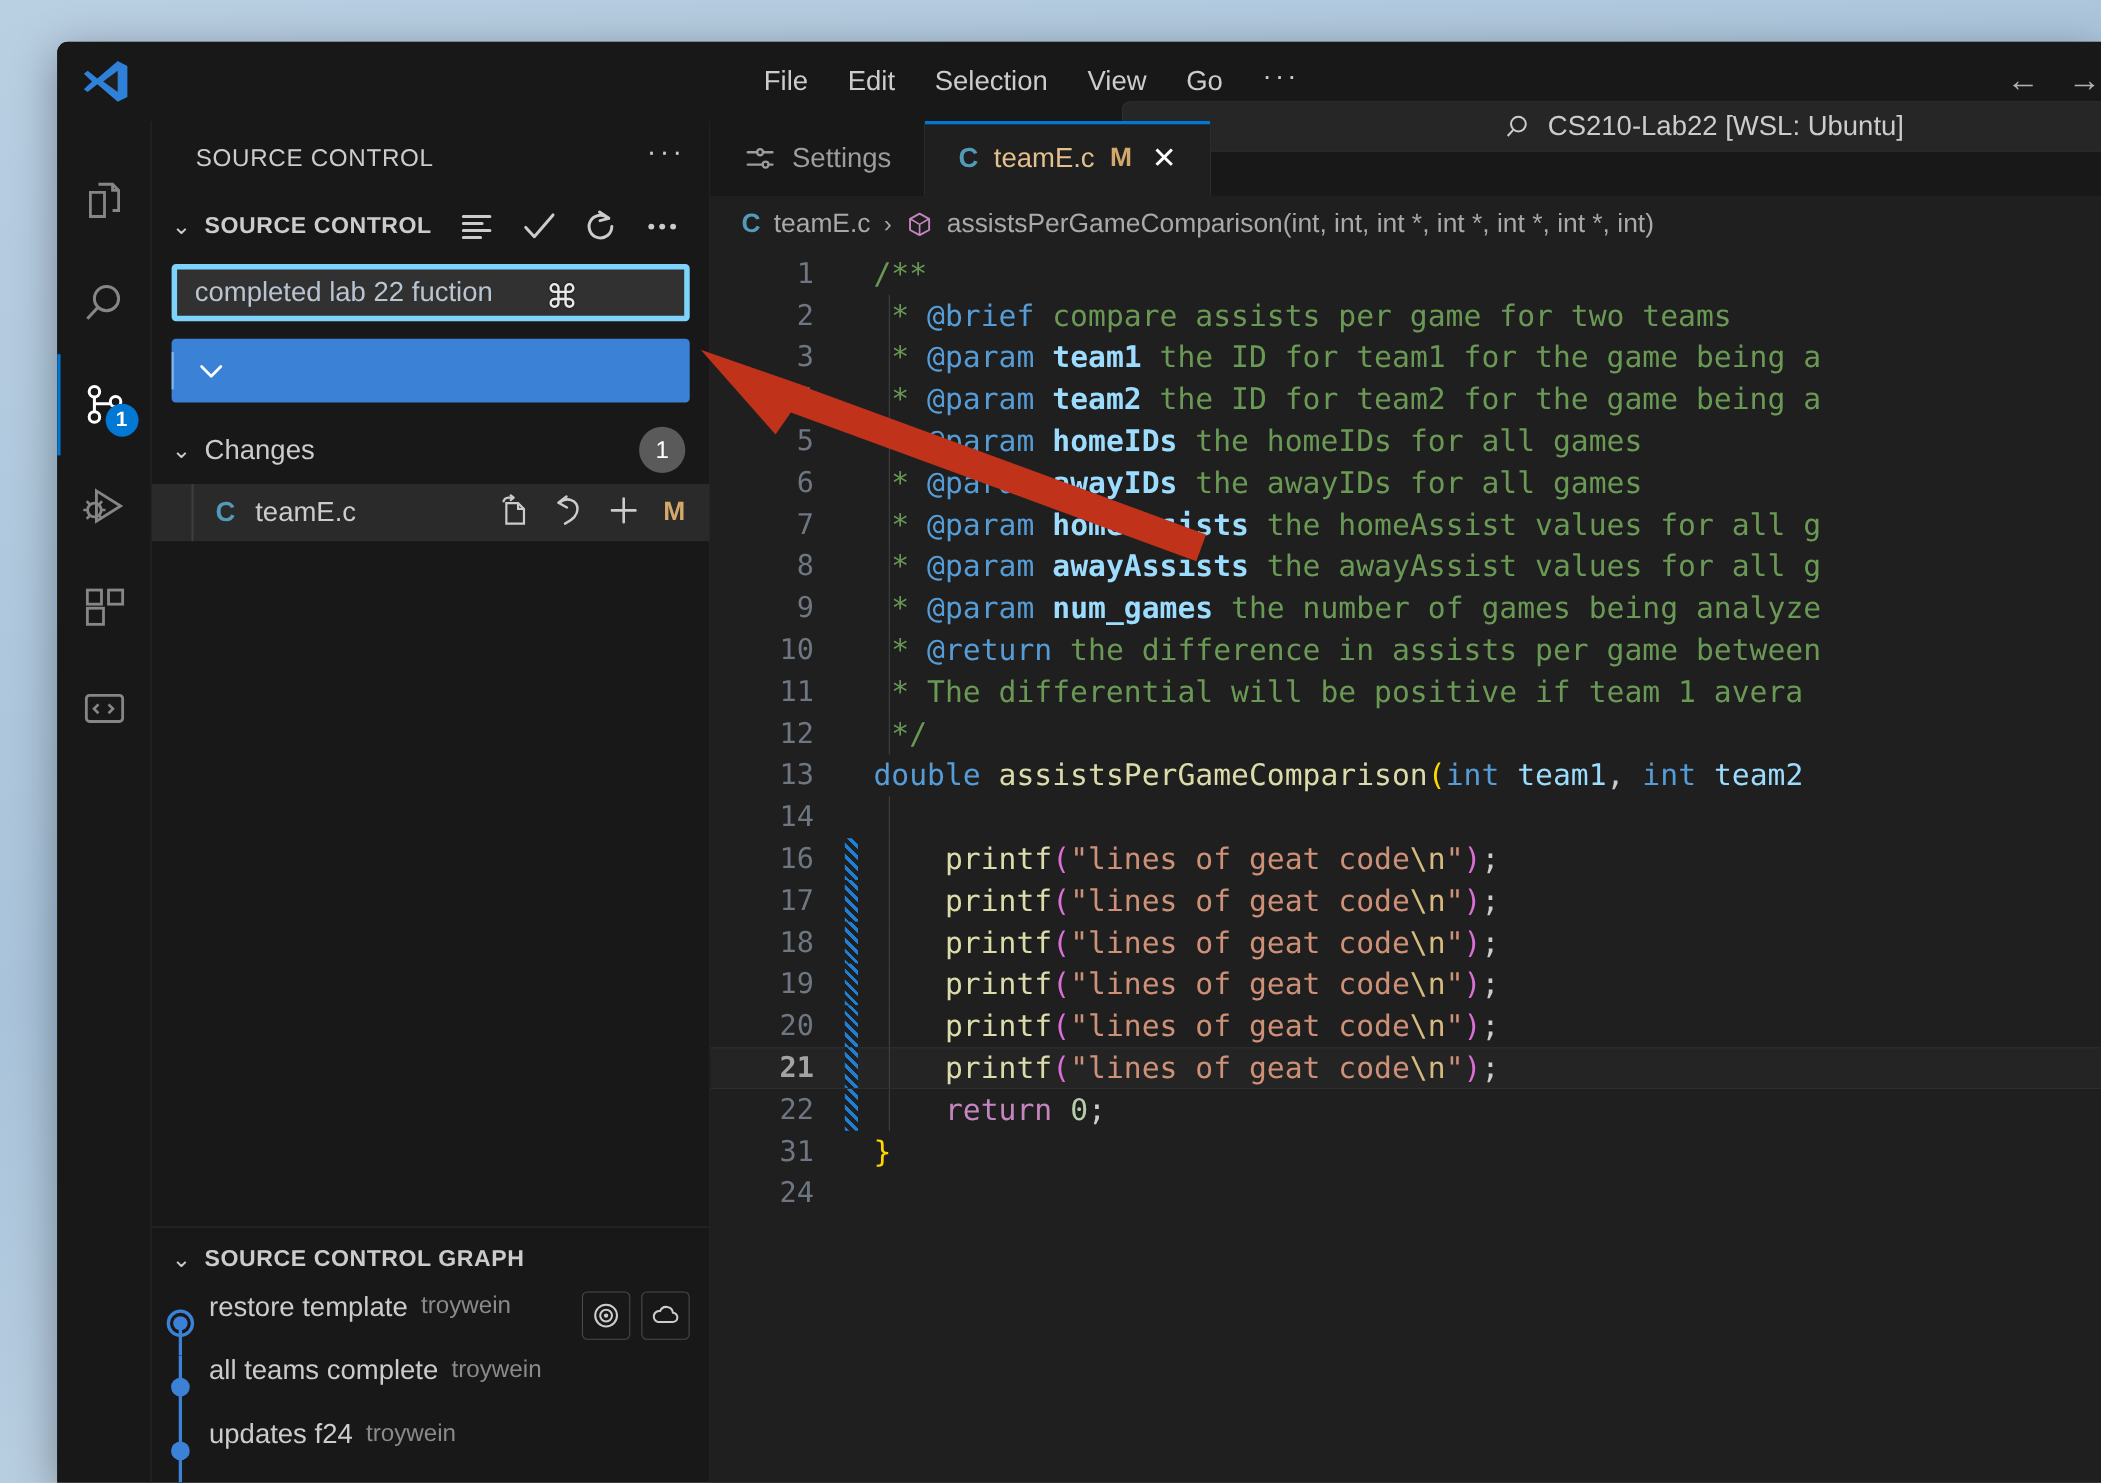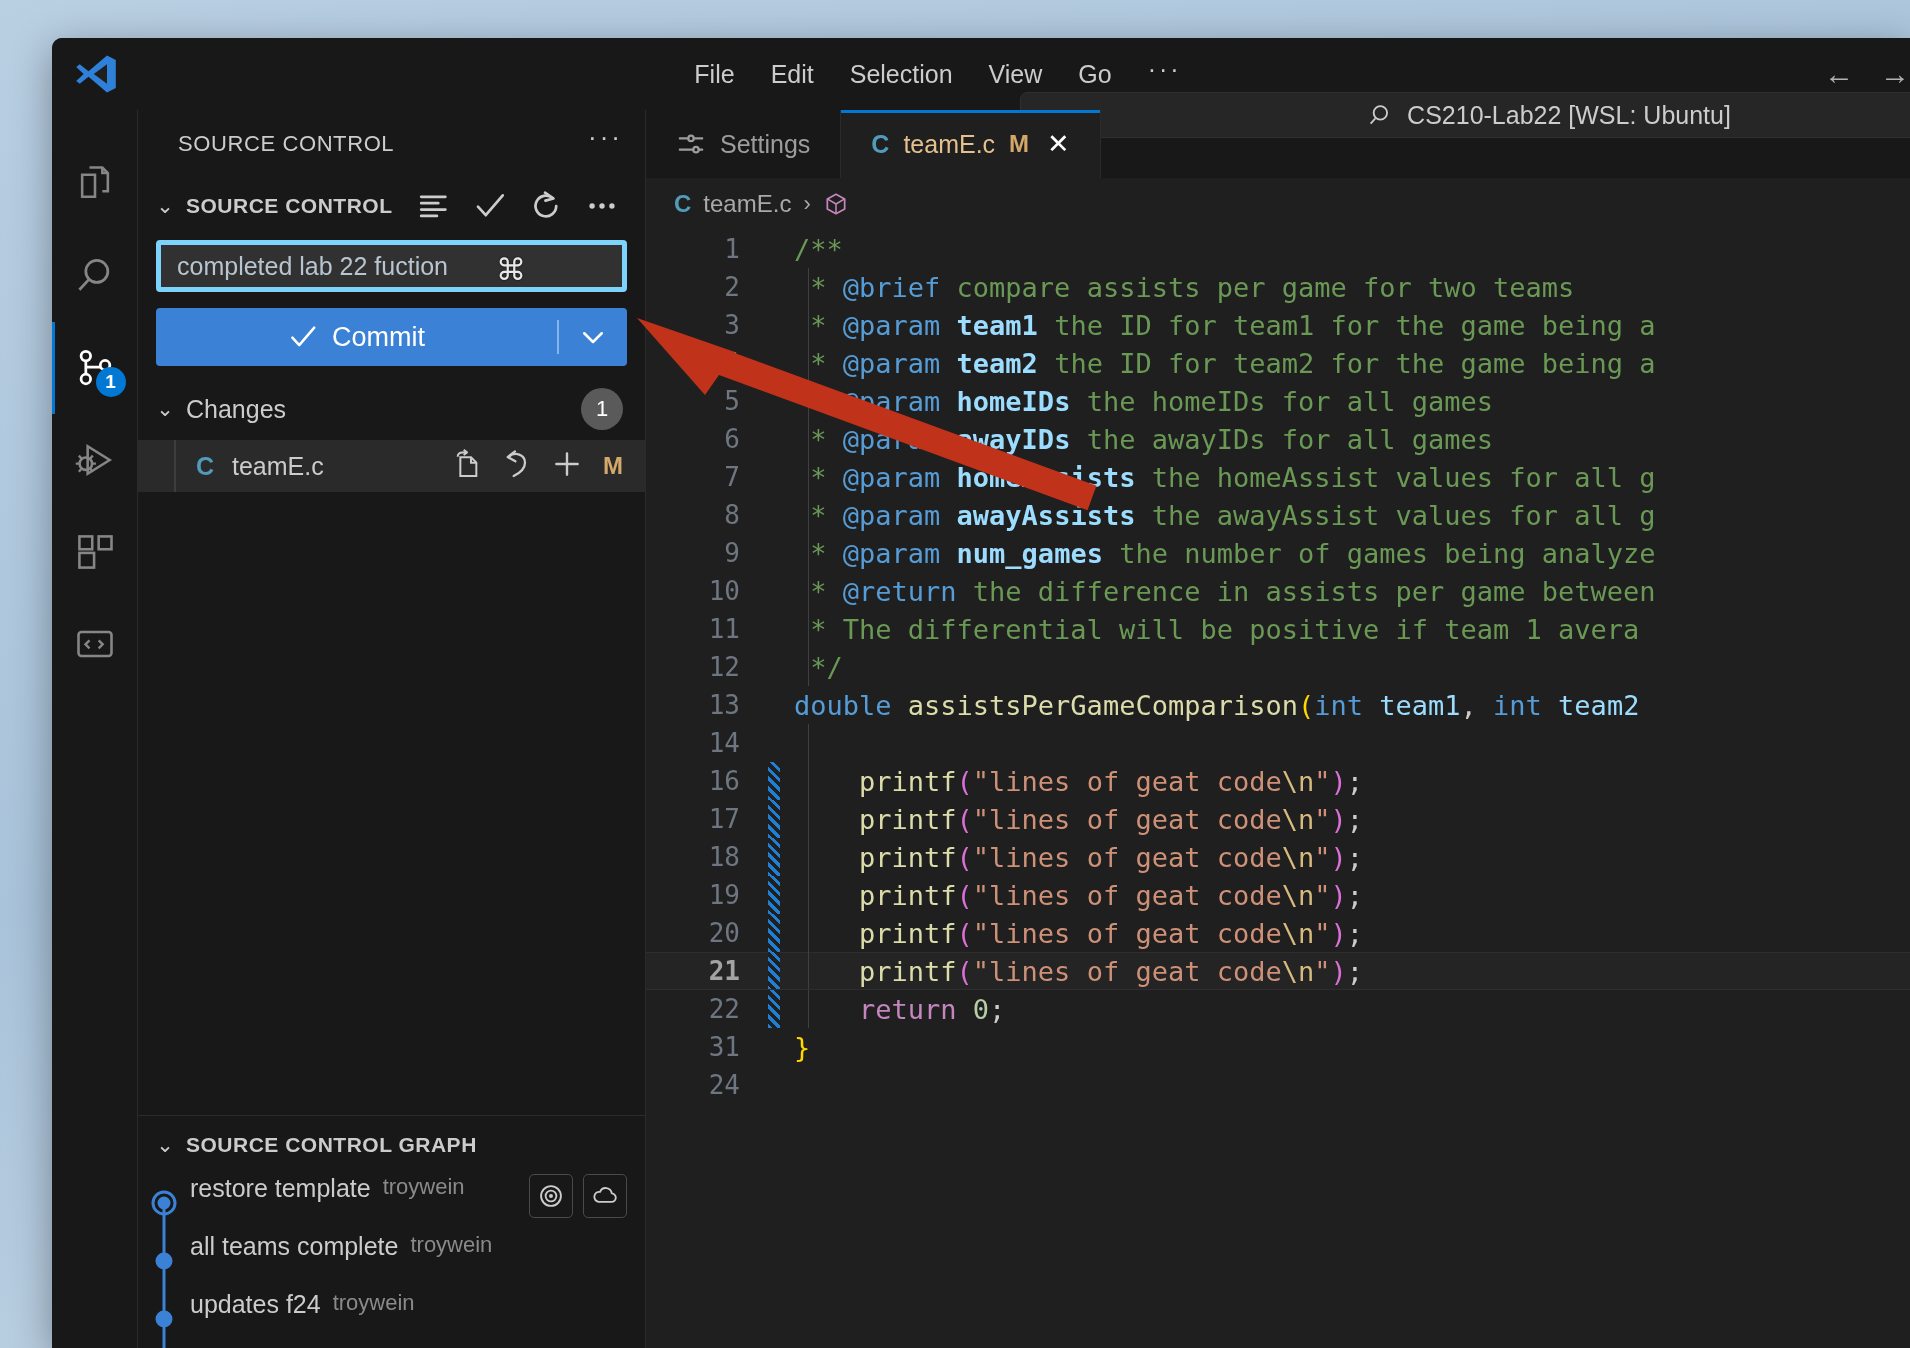--- a/index.html
+++ b/index.html
@@ -445,26 +445,20 @@
         </span>
       </div>
 
       <div id="commit-input-wrap">
         <input id="commit-input" type="text" value="completed lab 22 fuction" style="">
         <span id="text-cursor-glyph">⌘</span>
       </div>
 
       <div id="commit-row">
         <div id="commit-button">
-          <div id="commit-main">
-            <svg width="30" height="30" viewBox="0 0 24 24">
-              <path d="M3.5 12.5 L9 18.5 L21 4.5" fill="none" stroke="#ffffff" stroke-width="2" stroke-linecap="round" stroke-linejoin="round"></path>
-            </svg>
-            <span>Commit</span>
-          </div>
           <div id="commit-divider"></div>
           <div id="commit-dropdown">
             <svg width="30" height="30" viewBox="0 0 24 24">
               <path d="M5 9 L12 16 L19 9" fill="none" stroke="#ffffff" stroke-width="2" stroke-linecap="round" stroke-linejoin="round"></path>
             </svg>
           </div>
         </div>
       </div>
 
       <div id="changes-header">
@@ -578,20 +572,21 @@
       </div>
 
       <div id="breadcrumb">
         <span class="bc-c">C</span>
         <span class="bc-text">teamE.c</span>
         <span class="bc-sep">›</span>
         <svg width="26" height="26" viewBox="0 0 24 24">
           <path d="M12 3 L20 7.3 L20 16.7 L12 21 L4 16.7 L4 7.3 Z" fill="none" stroke="#c586c0" stroke-width="1.6" stroke-linejoin="round"></path>
           <path d="M12 12 L12 21 M12 12 L4 7.3 M12 12 L20 7.3" fill="none" stroke="#c586c0" stroke-width="1.4"></path>
         </svg>
+        <span class="bc-text">assistsPerGameComparison(int, int, int *, int *, int *, int *, int)</span>
       </div>
 
       <div id="code-area">
           <div class="code-line"><span class="lnum">1</span><span class="code-text"><span class="c-comment">/**</span></span></div>
           <div class="code-line"><span class="lnum">2</span><span class="indent-guide"></span><span class="code-text"><span class="c-comment"> * </span><span class="c-doctag">@brief</span><span class="c-comment"> compare assists per game for two teams</span></span></div>
           <div class="code-line"><span class="lnum">3</span><span class="indent-guide"></span><span class="code-text"><span class="c-comment"> * </span><span class="c-doctag">@param</span><span class="c-comment"> </span><span class="c-docparam">team1</span><span class="c-comment"> the ID for team1 for the game being a</span></span></div>
           <div class="code-line"><span class="lnum">4</span><span class="indent-guide"></span><span class="code-text"><span class="c-comment"> * </span><span class="c-doctag">@param</span><span class="c-comment"> </span><span class="c-docparam">team2</span><span class="c-comment"> the ID for team2 for the game being a</span></span></div>
           <div class="code-line"><span class="lnum">5</span><span class="indent-guide"></span><span class="code-text"><span class="c-comment"> * </span><span class="c-doctag">@param</span><span class="c-comment"> </span><span class="c-docparam">homeIDs</span><span class="c-comment"> the homeIDs for all games</span></span></div>
           <div class="code-line"><span class="lnum">6</span><span class="indent-guide"></span><span class="code-text"><span class="c-comment"> * </span><span class="c-doctag">@param</span><span class="c-comment"> </span><span class="c-docparam">awayIDs</span><span class="c-comment"> the awayIDs for all games</span></span></div>
           <div class="code-line"><span class="lnum">7</span><span class="indent-guide"></span><span class="code-text"><span class="c-comment"> * </span><span class="c-doctag">@param</span><span class="c-comment"> </span><span class="c-docparam">homeAssists</span><span class="c-comment"> the homeAssist values for all g</span></span></div>

